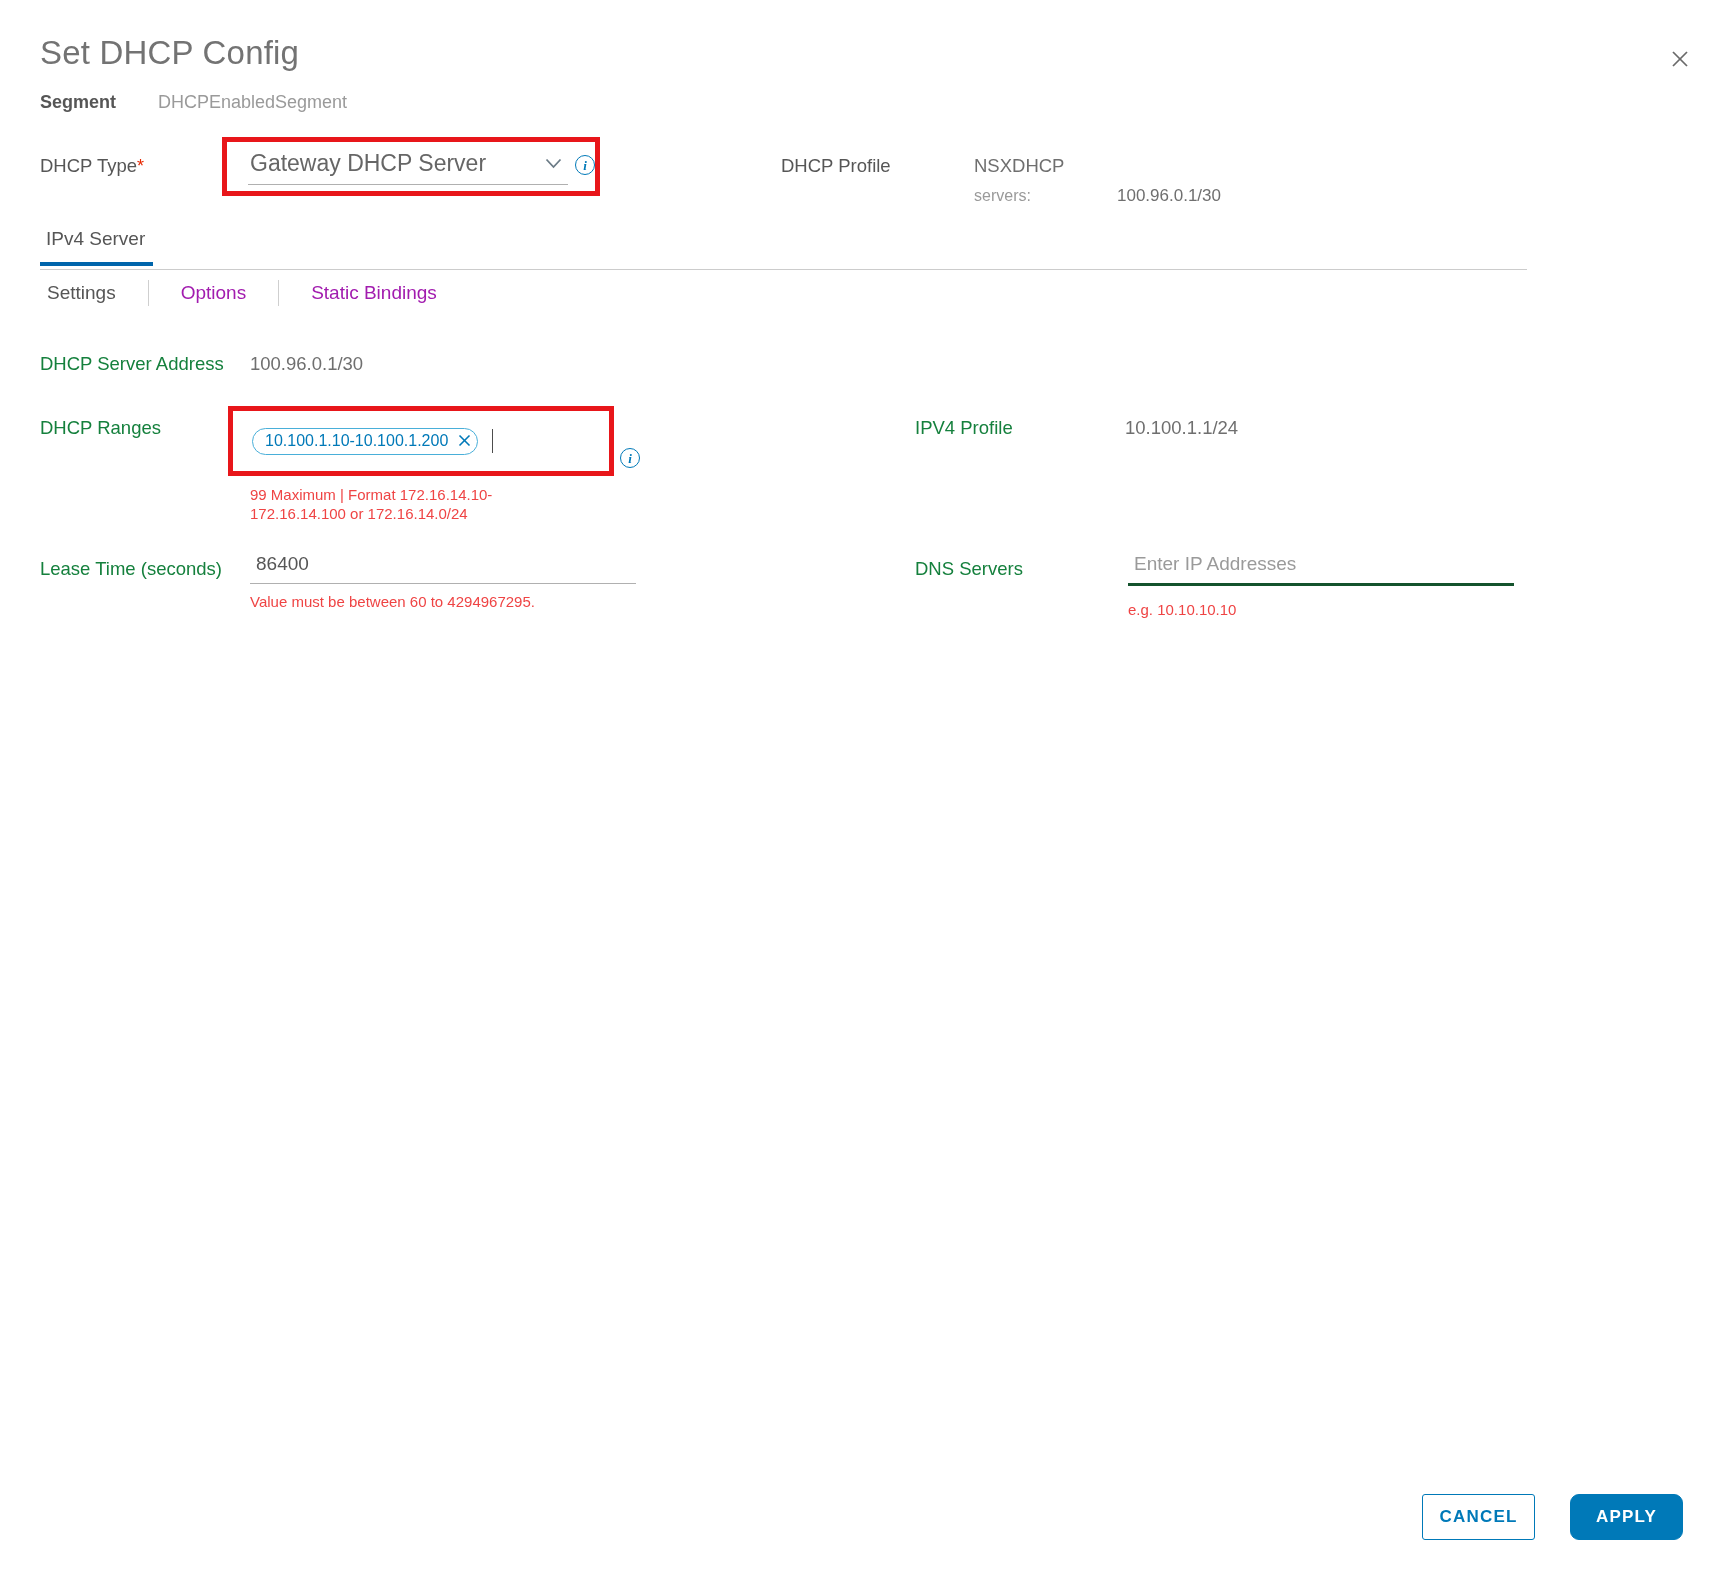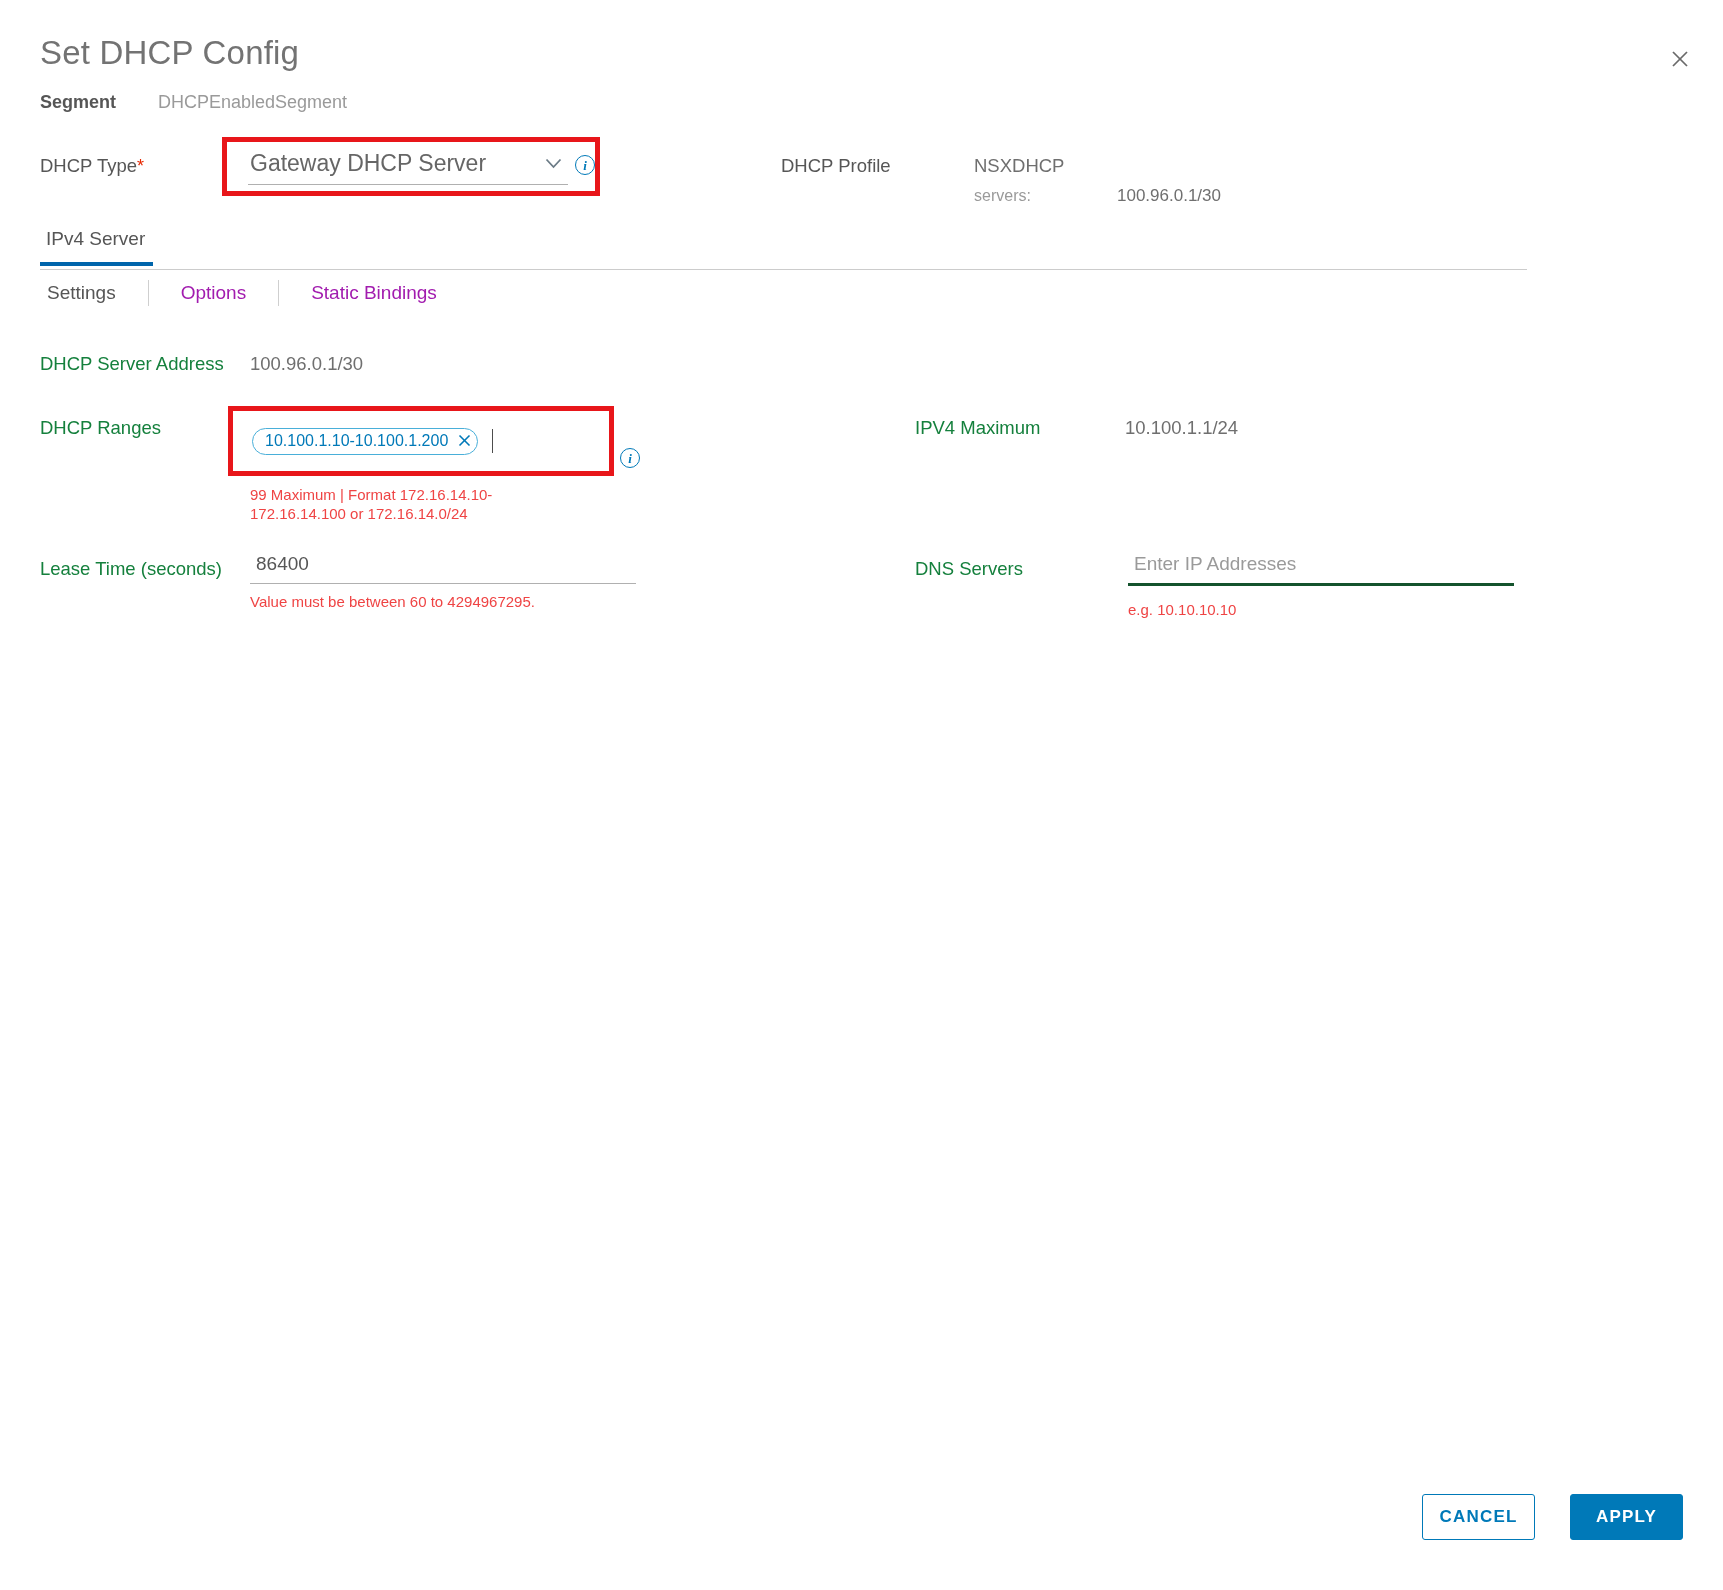--- a/index.html
+++ b/index.html
@@ -333,21 +333,21 @@
     border-radius: 3px;
     background: #ffffff;
     color: #0079b8;
   }
   .btn-apply {
     right: 40px;
     top: 22px;
     width: 113px;
     height: 46px;
     border: 1px solid #0079b8;
-    border-radius: 3px;
+    border-radius: 9px;
     background: #0079b8;
     color: #ffffff;
   }
 </style>
 </head>
 <body>
 
 <div class="dialog-title">Set DHCP Config</div>
 
 <div class="close-icon">
@@ -419,21 +419,21 @@
 <span class="info-icon" id="info-dhcp-ranges">i</span>
 
 <div class="redbox" id="redbox-dhcp-ranges"></div>
 
 <div class="helper" id="helper-ranges">99 Maximum | Format 172.16.14.10-172.16.14.100 or 172.16.14.0/24</div>
 
 <div class="fld-label" id="lbl-lease">Lease Time (seconds)</div>
 <input class="lease-input" id="lease-input" type="text" value="86400" style="">
 <div class="helper" id="helper-lease">Value must be between 60 to 4294967295.</div>
 
-<div class="fld-label" id="lbl-ipv4-gw">IPV4 Maximum</div>
+<div class="fld-label" id="lbl-ipv4-gw">IPV4 Profile</div>
 <div class="fld-value" id="val-ipv4-gw">10.100.1.1/24</div>
 
 <div class="fld-label" id="lbl-dns">DNS Servers</div>
 <input class="dns-input" id="dns-input" type="text" placeholder="Enter IP Addresses" style="">
 <div class="helper" id="helper-dns">e.g. 10.10.10.10</div>
 
 <div class="footer">
   <button class="btn btn-cancel">CANCEL</button>
   <button class="btn btn-apply">APPLY</button>
 </div>

